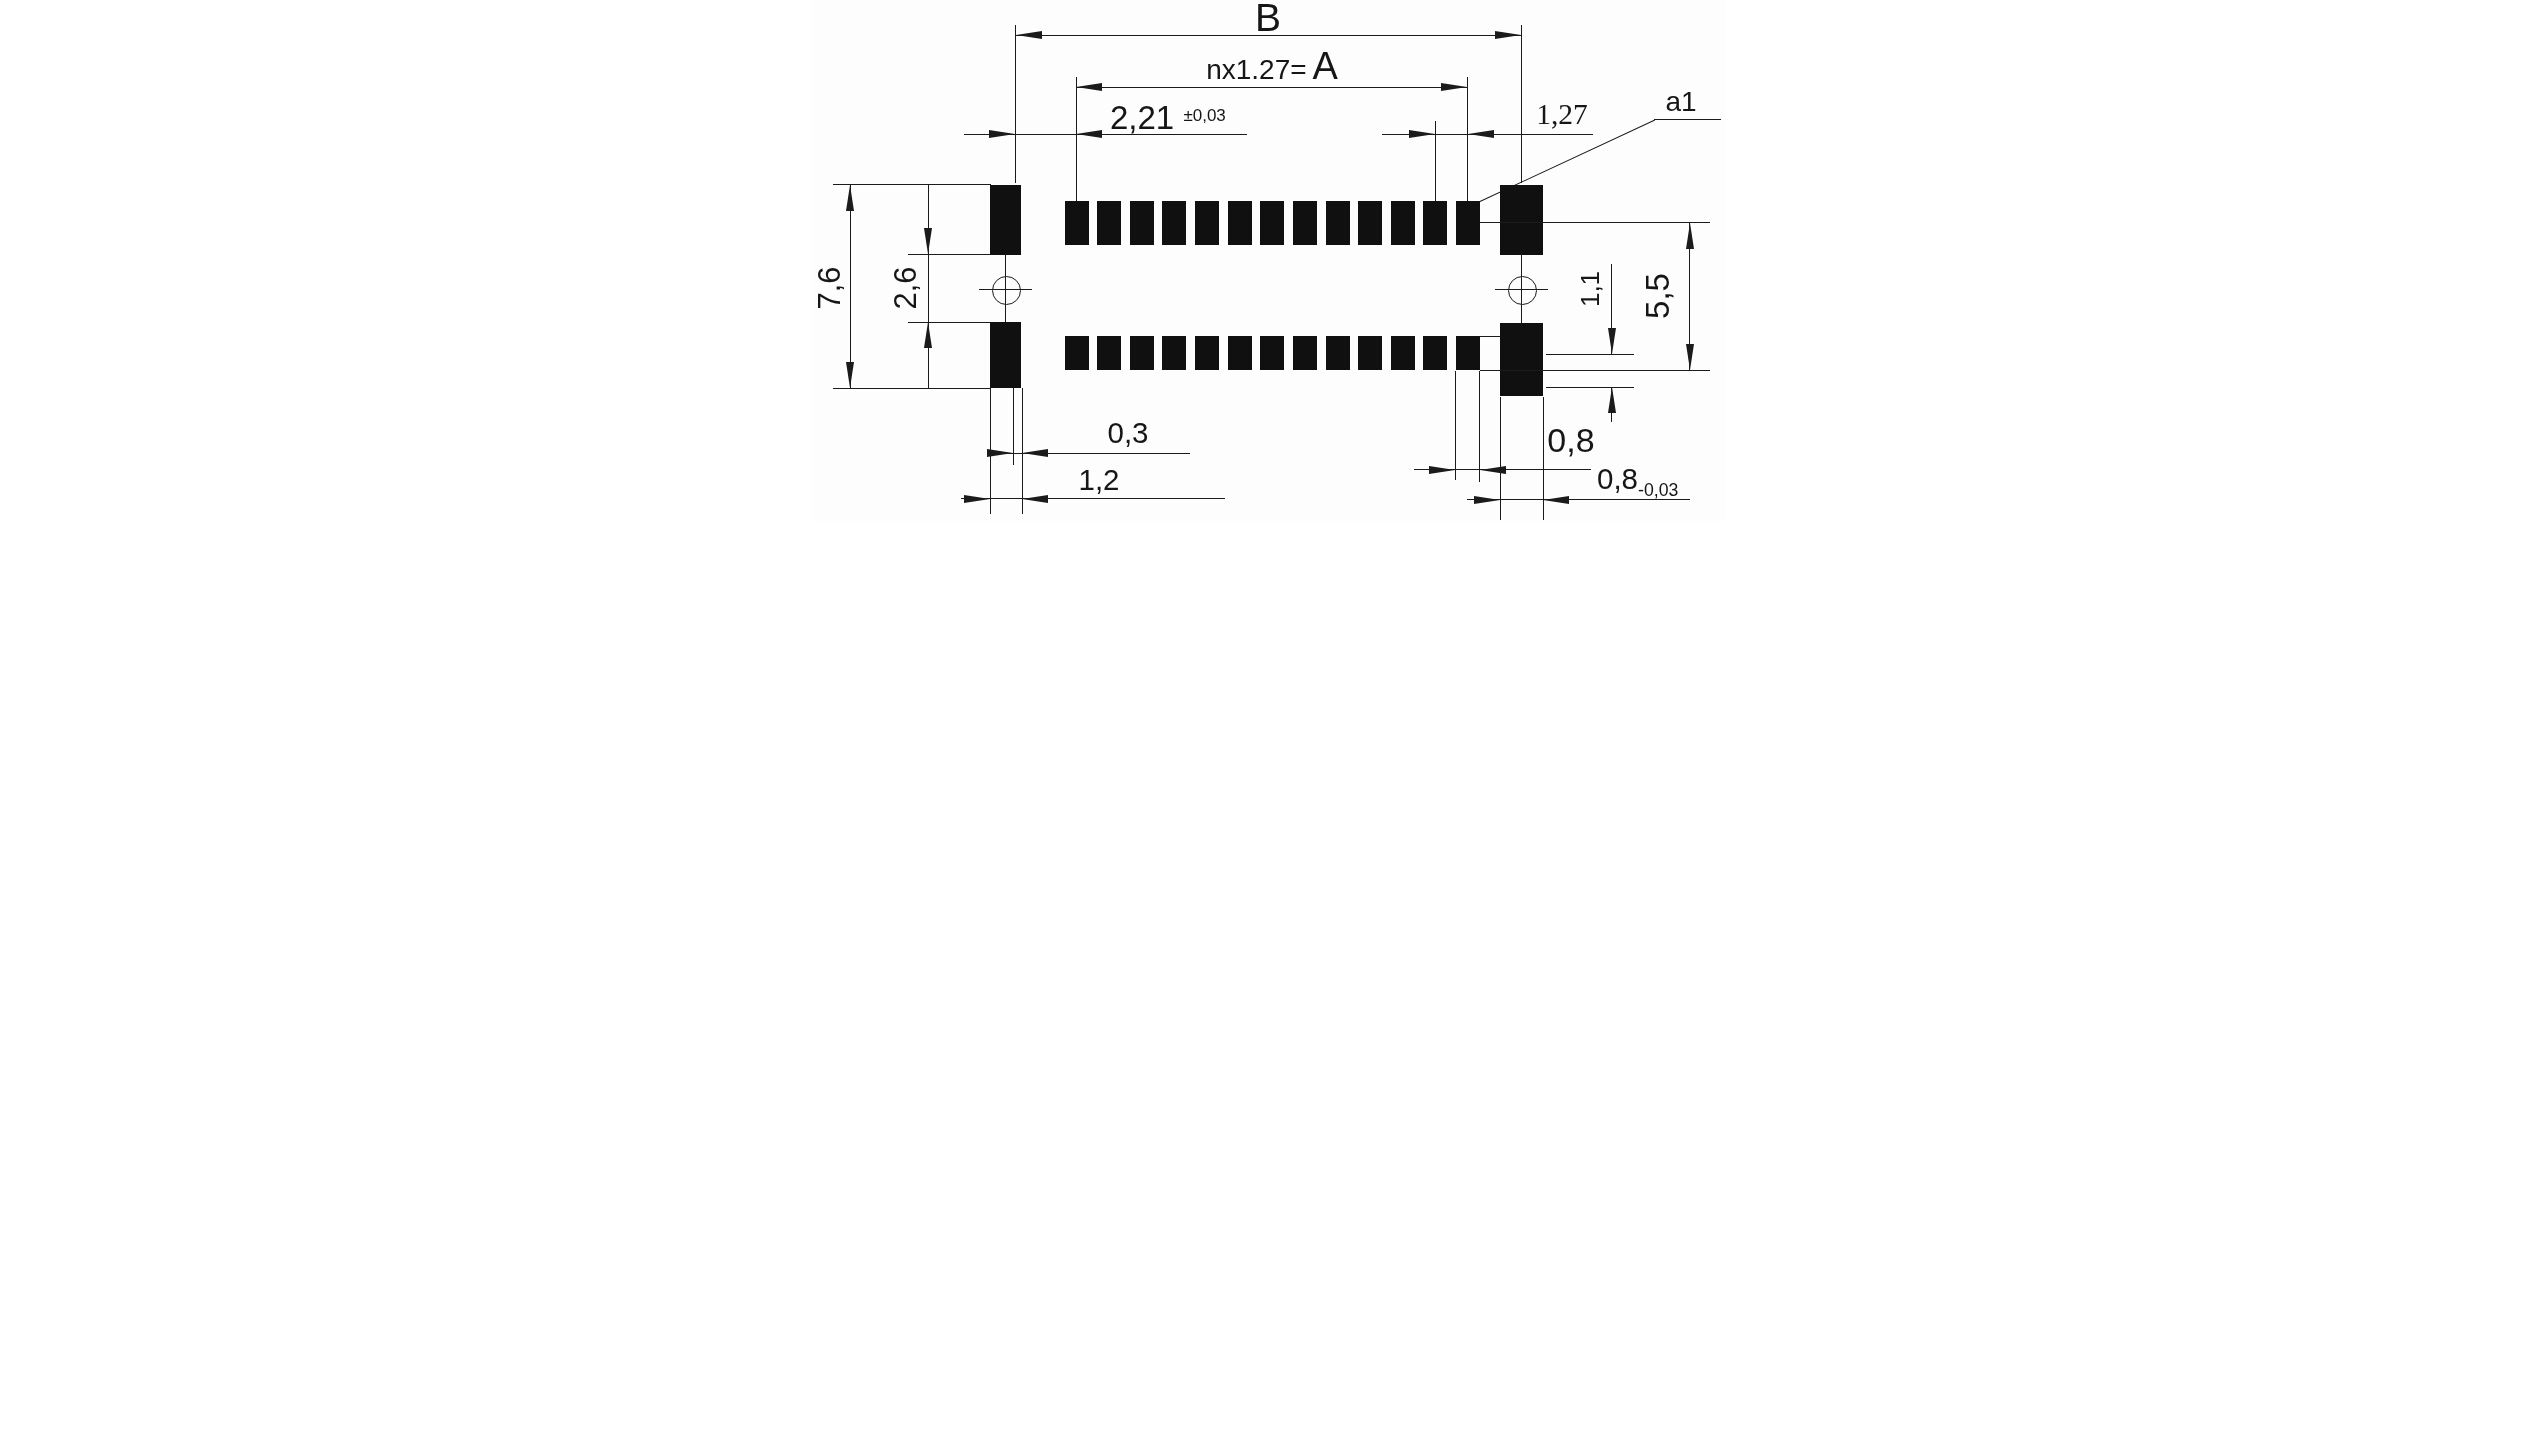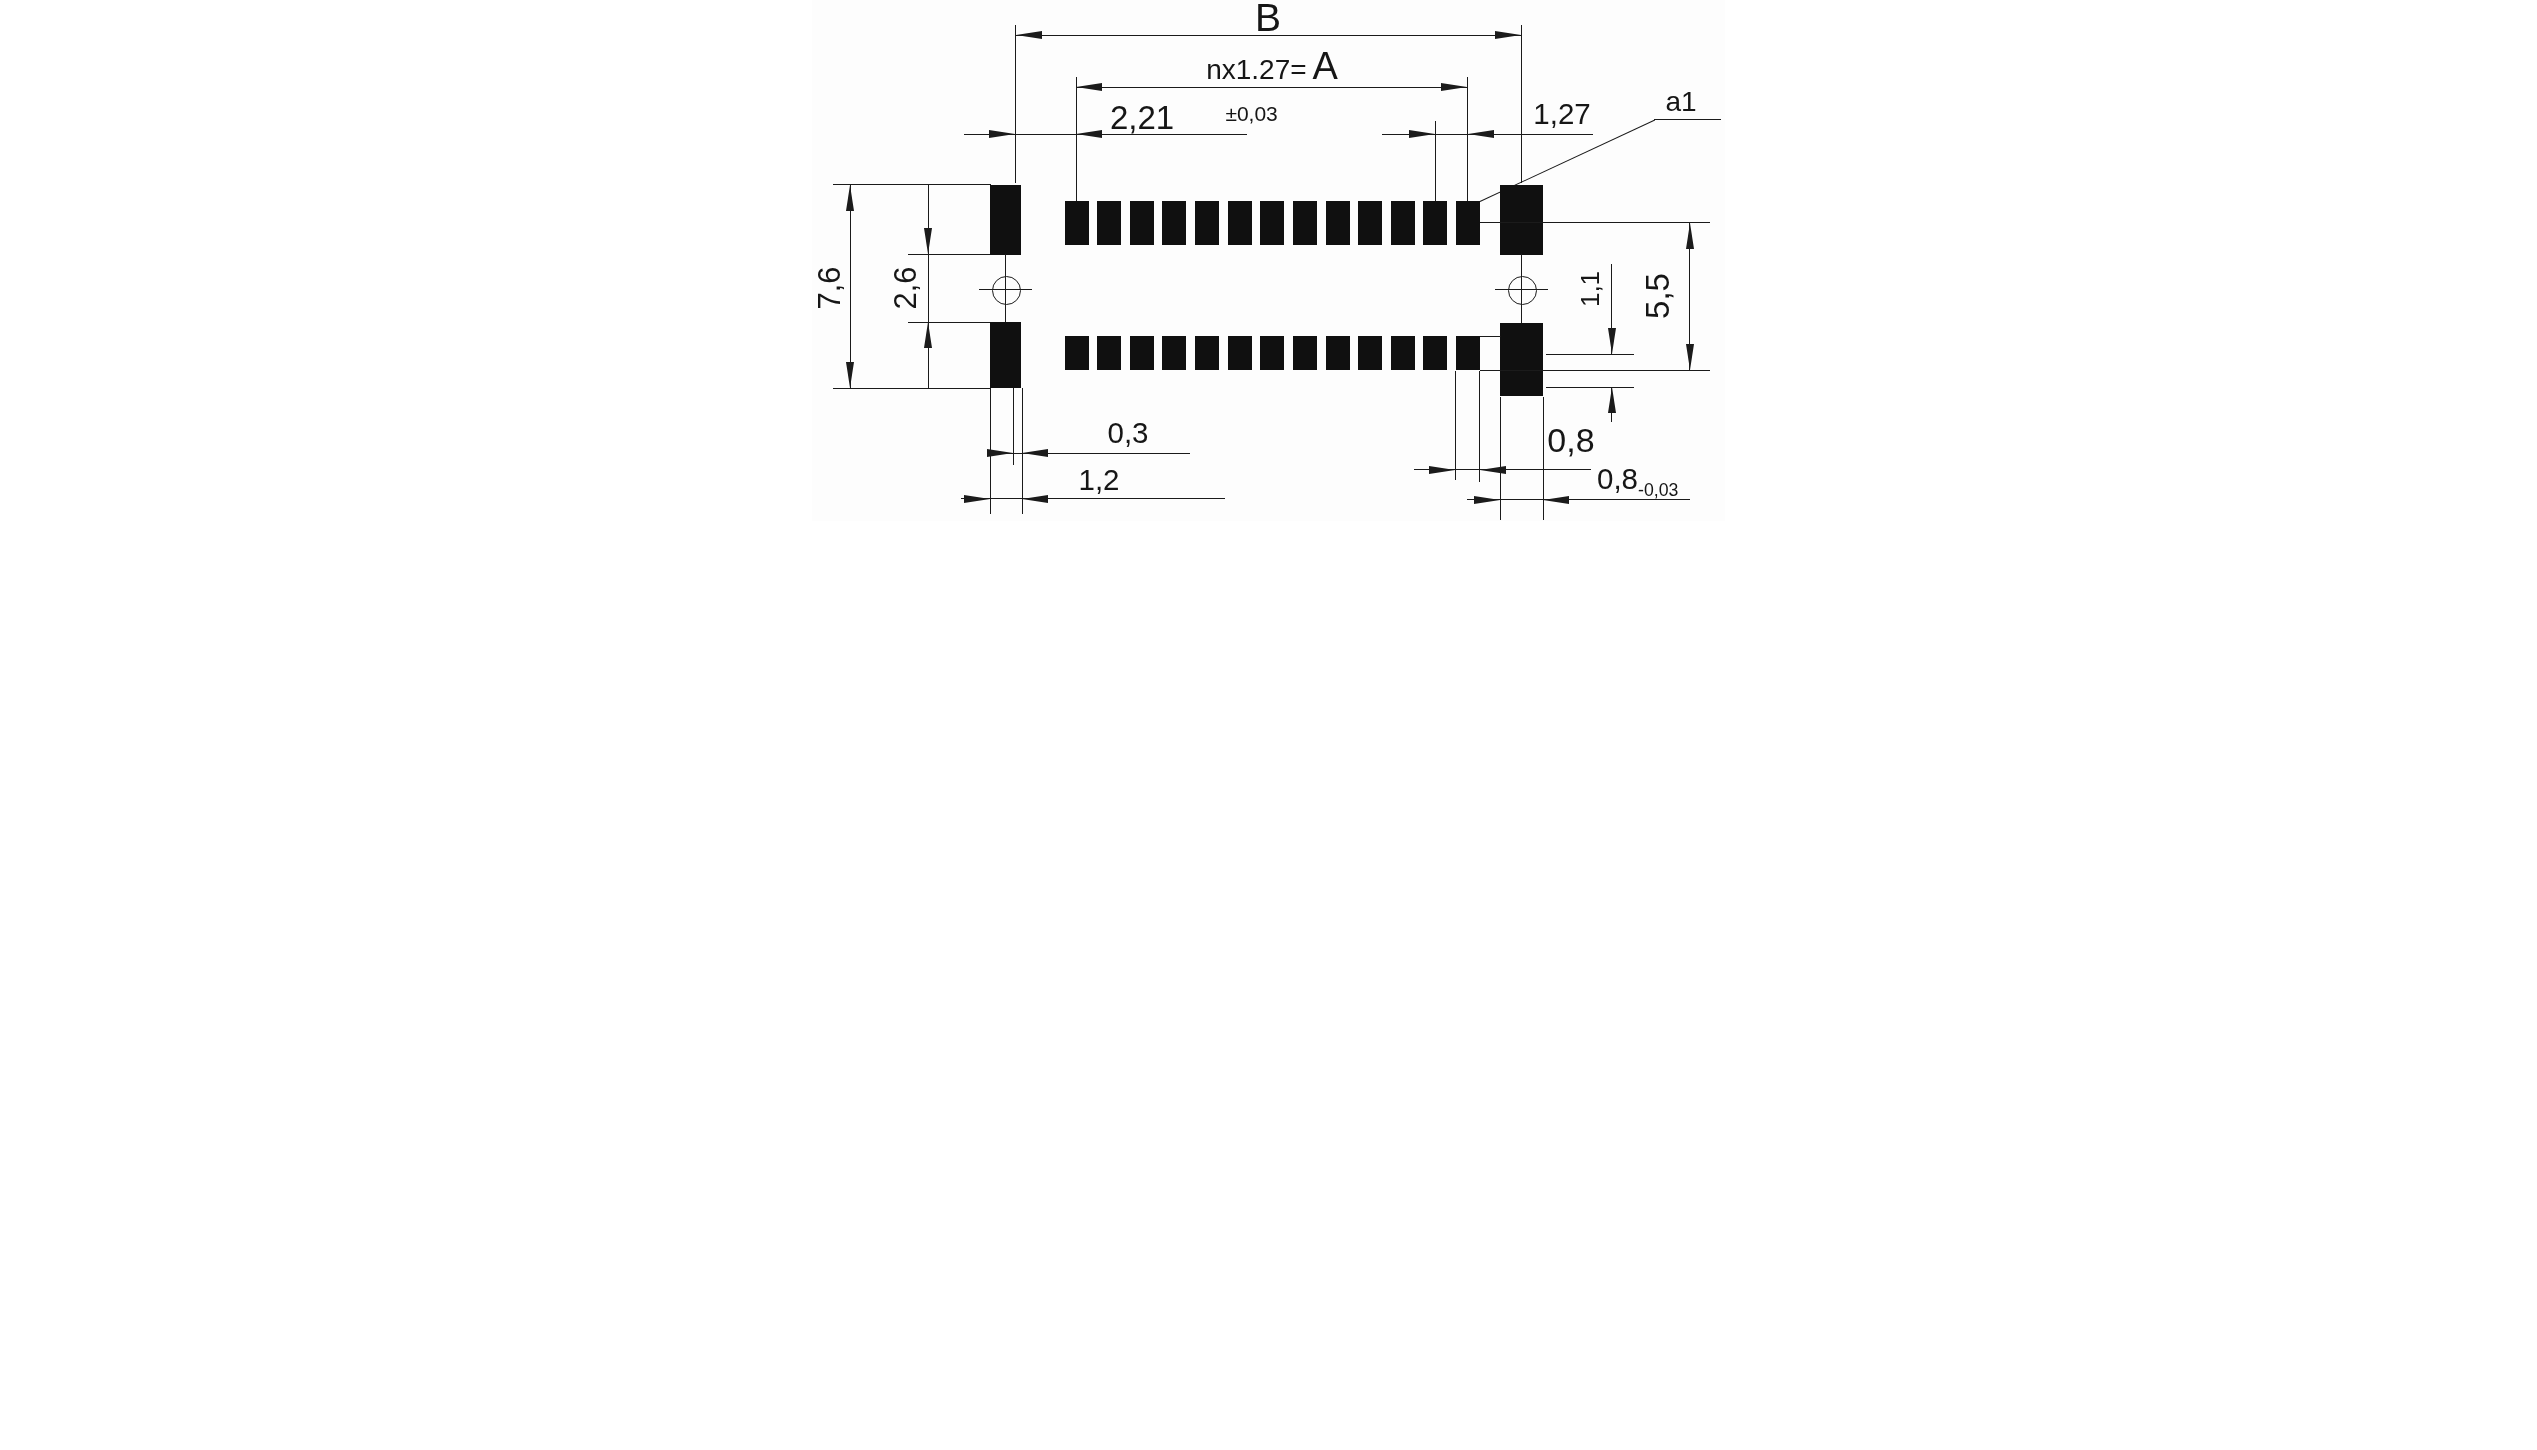--- a/index.html
+++ b/index.html
@@ -7,42 +7,42 @@
          font-family:"Liberation Sans", sans-serif;color:#1a1a1a;overflow:hidden;}
   .hline,.vline{position:absolute;background:#1b1b1b;}
   .hline{height:1.2px;}
   .vline{width:1.2px;}
   .pad{position:absolute;background:#101010;}
   .hole{position:absolute;border:1.8px solid #1b1b1b;border-radius:50%;background:transparent;}
   .arrow{position:absolute;width:0;height:0;}
   .lbl{position:absolute;white-space:nowrap;color:#161616;}
   .lbl.center{transform:translate(-50%,-50%);}
   .lbl.rot{transform:translate(-50%,-50%) rotate(-90deg);}
-  .tol-sup{font-size:21px;vertical-align:8.3px;letter-spacing:0px;margin-left:42px;}
+  .tol-sup{font-size:17px;vertical-align:8.3px;letter-spacing:0px;}
   .tol-sub{font-size:17.7px;vertical-align:-7px;}
   .big-A{font-size:38px;margin-left:5.9px;}
   .diag{position:absolute;height:1.2px;background:#1b1b1b;transform-origin:0 50%;}
 </style>
 </head>
 <body>
 
 <div id="stage">
 
   <div class="lbl center" style="left:456px;top:18.3px;font-size:39px;">B</div>
 
   <div class="lbl center" style="left:460px;top:66px;font-size:28px;">
     <span>nx1.27=</span><span class="big-A">A</span>
   </div>
 
   <div class="lbl" style="left:298px;top:99px;font-size:33px;">
     <span>2,21</span>
     <span class="tol-sup">±0,03</span>
   </div>
 
-  <div class="lbl center" style="left:750px;top:114px;font-size:29.5px;">1,27</div>
+  <div class="lbl center" style="left:750px;top:114px;font-size:29.5px;font-family:Liberation Serif, serif;">1,27</div>
 
   <div class="lbl center" style="left:869px;top:102px;font-size:28px;">a1</div>
 
   <div class="lbl rot" style="left:17.7px;top:288px;font-size:31px;">7,6</div>
 
   <div class="lbl rot" style="left:94px;top:288px;font-size:31px;">2,6</div>
 
   <div class="lbl rot" style="left:778px;top:289px;font-size:26px;">1,1</div>
 
   <div class="lbl rot" style="left:846px;top:296px;font-size:33px;">5,5</div>

